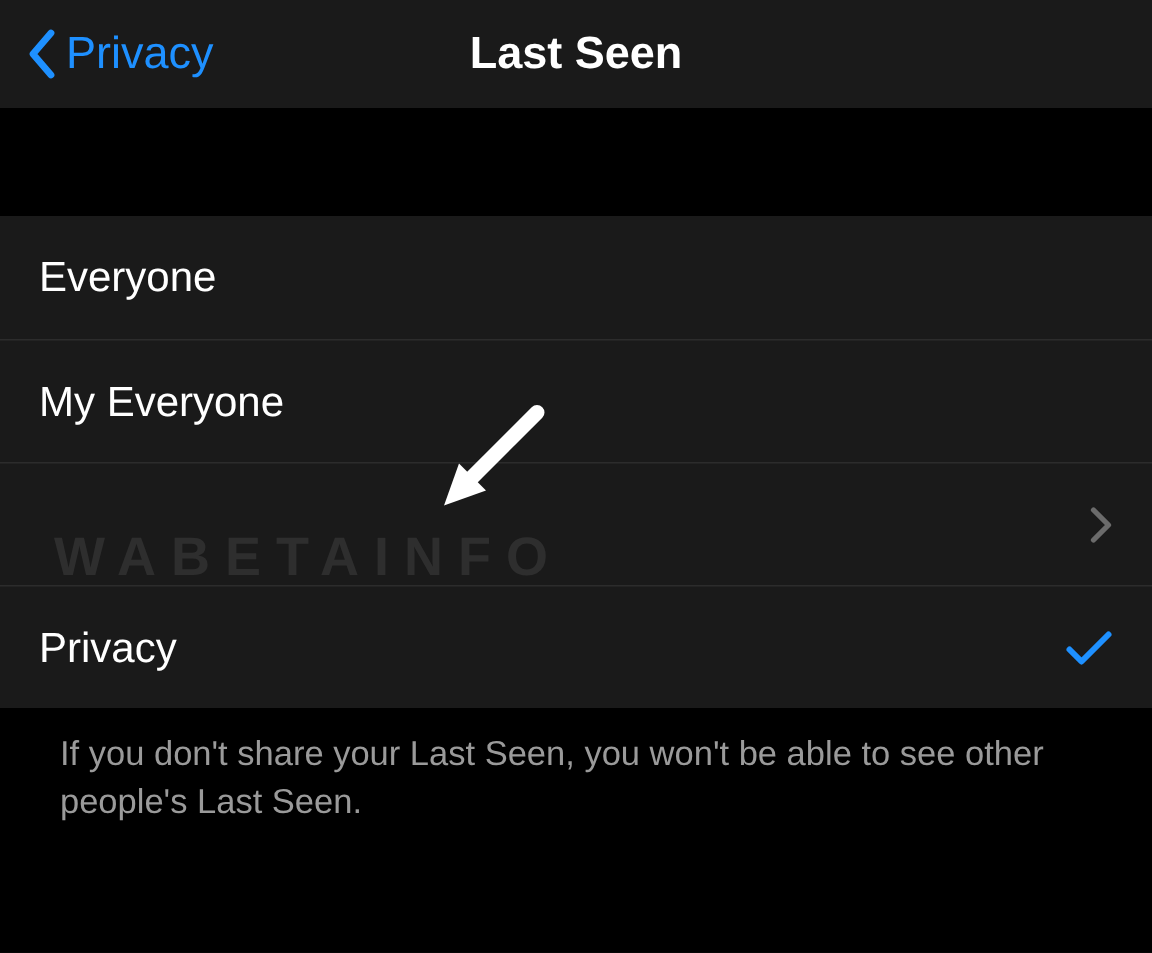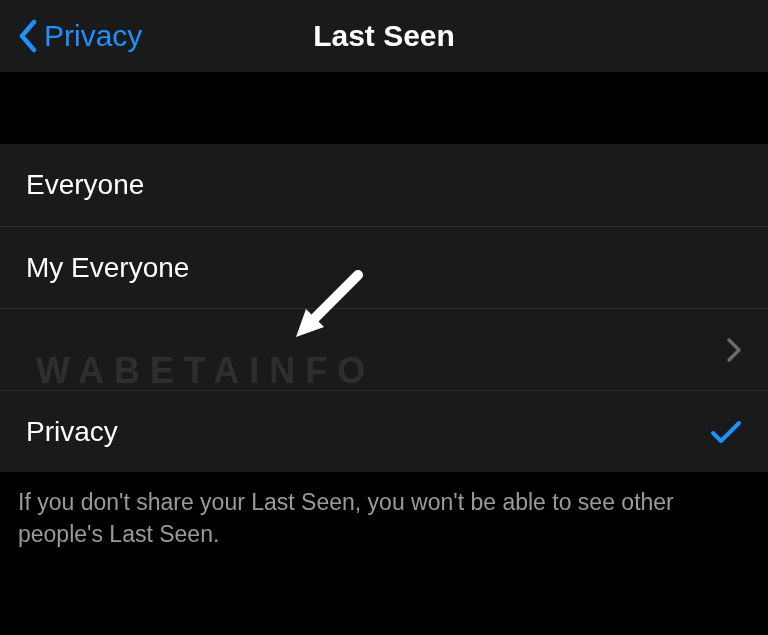--- a/index.html
+++ b/index.html
@@ -59,21 +59,21 @@
   .row .spacer { flex: 1; }
   .disclosure {
     color: #6b6b6b;
   }
   .disclosure svg { display: block; }
   .check {
     color: #1e90ff;
   }
   .check svg { display: block; }
   .footer-note {
-    padding: 14px 18px;
+    padding: 14px 40px;
     color: #9a9a9a;
     font-size: 23px;
     line-height: 1.4;
     background: #000;
   }
   .arrow-annot {
     position: absolute;
     left: 290px;
     top: 265px;
     pointer-events: none;

